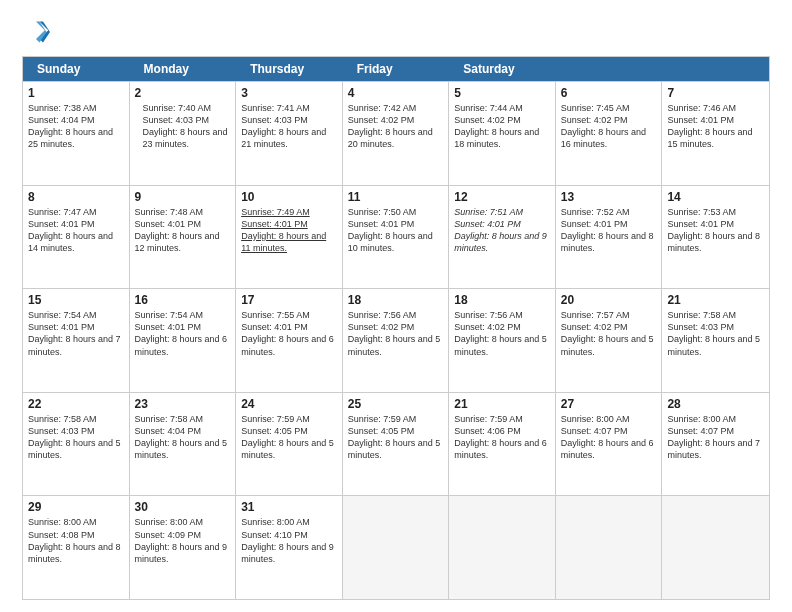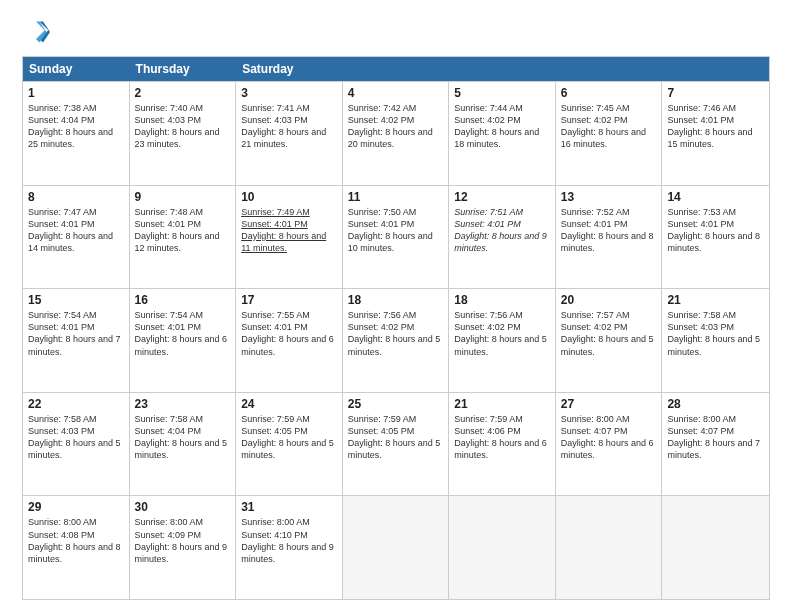--- a/index.html
+++ b/index.html
@@ -62,21 +62,21 @@
     }
     .cal-header-row {
       display: grid;
       grid-template-columns: repeat(7, 1fr);
       background: #2e6da4;
     }
     .cal-header-cell {
       color: #fff;
       font-size: 12px;
       font-weight: bold;
-      padding: 5px 6px;
+      padding: 5px 14px;
       text-align: left;
     }
     .cal-body {
       flex: 1;
       display: flex;
       flex-direction: column;
     }
     .cal-row {
       display: grid;
       grid-template-columns: repeat(7, 1fr);
@@ -128,34 +128,36 @@
     </div>
     <div class="title-block">
       <div class="month-title"></div>
       <div class="subtitle"></div>
     </div>
   </div>
 
   <div class="calendar">
     <div class="cal-header-row">
         <div class="cal-header-cell">Sunday</div>
+        <div class="cal-header-cell">Monday</div>
         <div class="cal-header-cell">Thursday</div>
+        <div class="cal-header-cell">Friday</div>
         <div class="cal-header-cell">Saturday</div>
       </div>
     <div class="cal-body">
         <div class="cal-row">
           <div class="cal-cell">
             <span class="day-num">1</span>
             <div class="cell-text" style="white-space: pre-line;">Sunrise: 7:38 AM
 Sunset: 4:04 PM
 Daylight: 8 hours and 25 minutes.</div>
           </div>
           <div class="cal-cell">
             <span class="day-num">2</span>
-            <div class="cell-text" style="white-space: pre-line;">Sunrise: 7:40 AM
+            <div class="cell-text" style="white-space: pre-line; margin-left: 8px;">Sunrise: 7:40 AM
 Sunset: 4:03 PM
 Daylight: 8 hours and 23 minutes.</div>
           </div>
           <div class="cal-cell">
             <span class="day-num">3</span>
             <div class="cell-text" style="white-space: pre-line;">Sunrise: 7:41 AM
 Sunset: 4:03 PM
 Daylight: 8 hours and 21 minutes.</div>
           </div>
           <div class="cal-cell">

